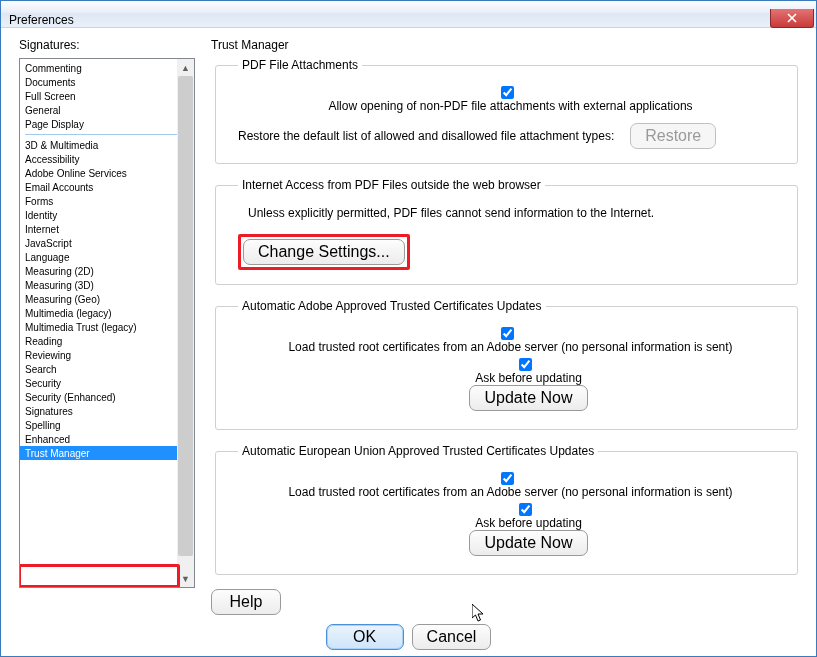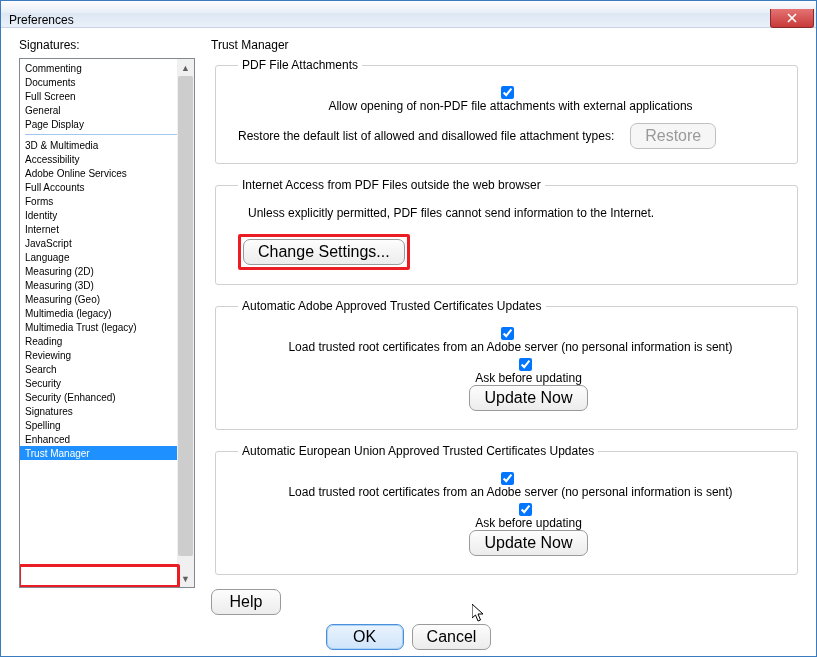--- a/index.html
+++ b/index.html
@@ -148,21 +148,21 @@
       <div class="inner" id="cat-inner">
           <div class="cat-item">Commenting</div>
           <div class="cat-item">Documents</div>
           <div class="cat-item">Full Screen</div>
           <div class="cat-item">General</div>
           <div class="cat-item">Page Display</div>
           <div class="cat-sep"></div>
           <div class="cat-item">3D &amp; Multimedia</div>
           <div class="cat-item">Accessibility</div>
           <div class="cat-item">Adobe Online Services</div>
-          <div class="cat-item">Full Accounts</div>
+          <div class="cat-item">Email Accounts</div>
           <div class="cat-item">Forms</div>
           <div class="cat-item">Identity</div>
           <div class="cat-item">Internet</div>
           <div class="cat-item">JavaScript</div>
           <div class="cat-item">Language</div>
           <div class="cat-item">Measuring (2D)</div>
           <div class="cat-item">Measuring (3D)</div>
           <div class="cat-item">Measuring (Geo)</div>
           <div class="cat-item">Multimedia (legacy)</div>
           <div class="cat-item">Multimedia Trust (legacy)</div>

